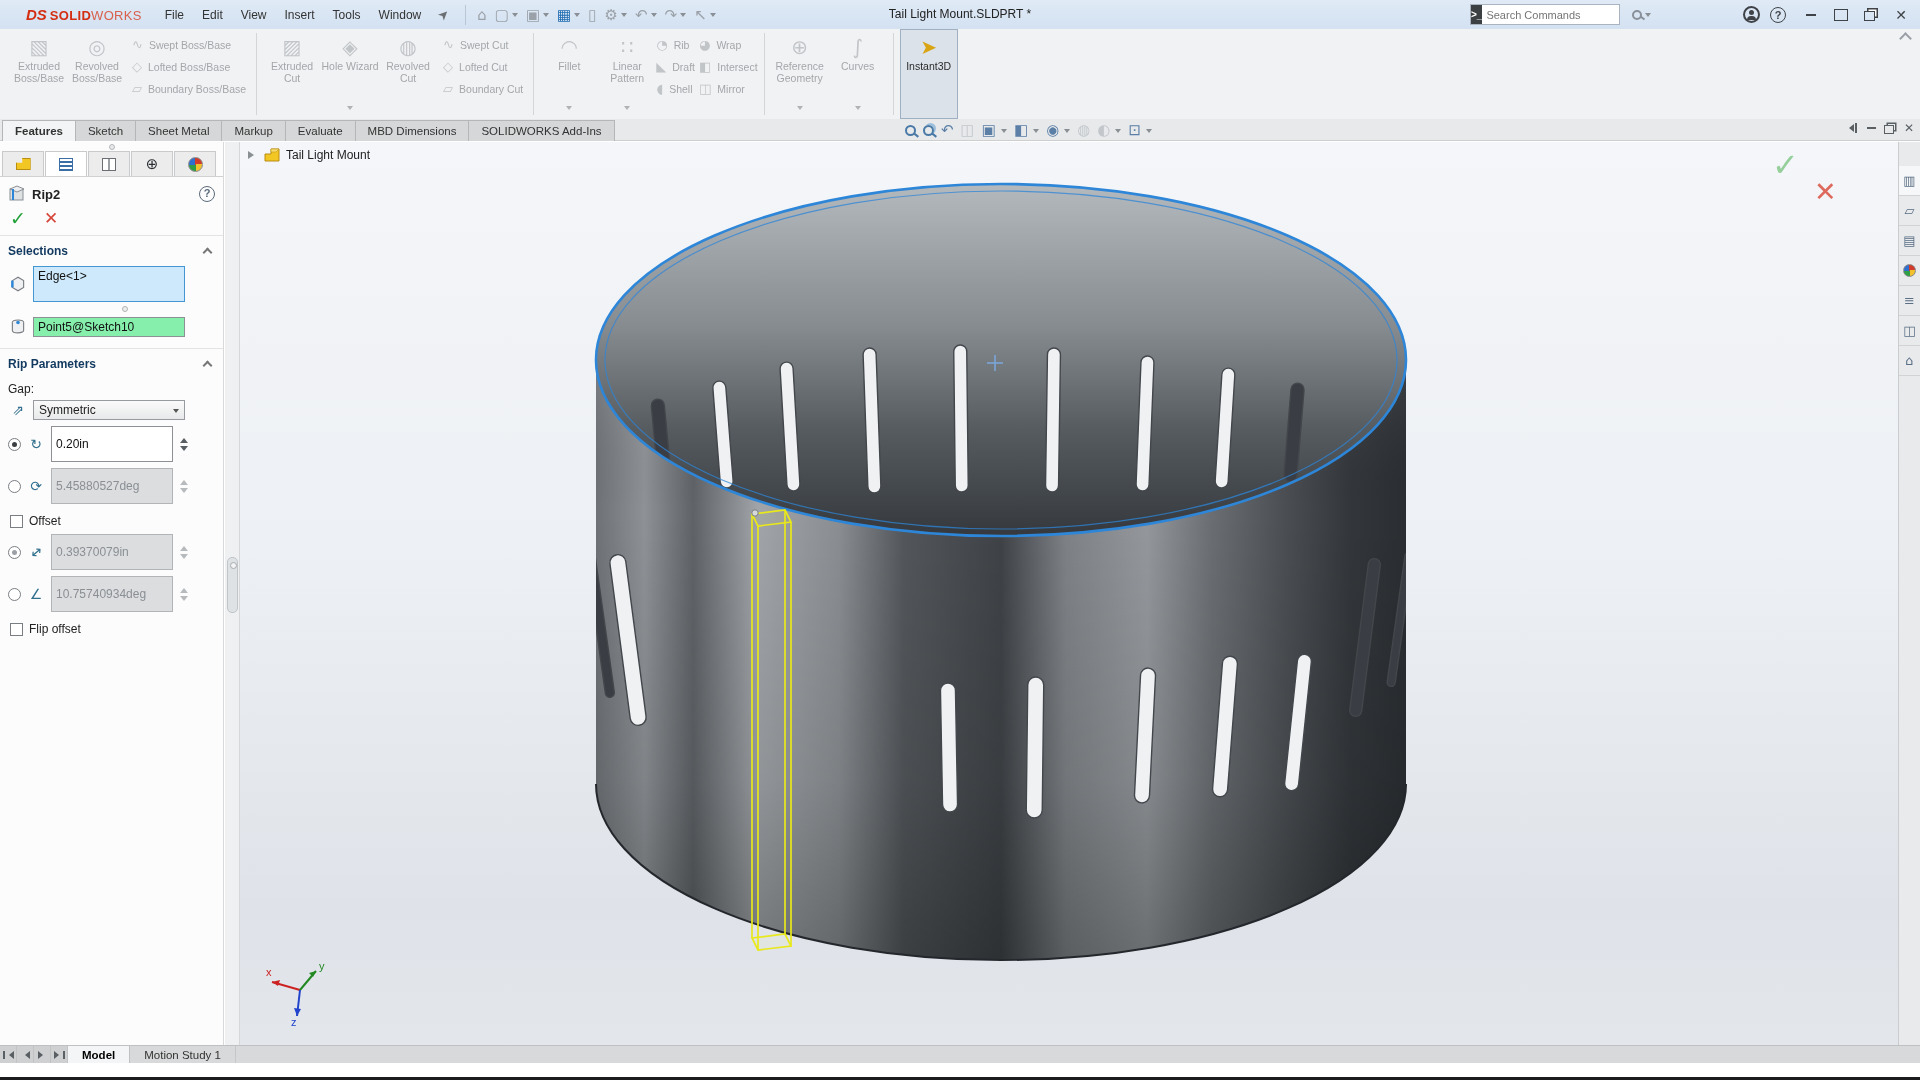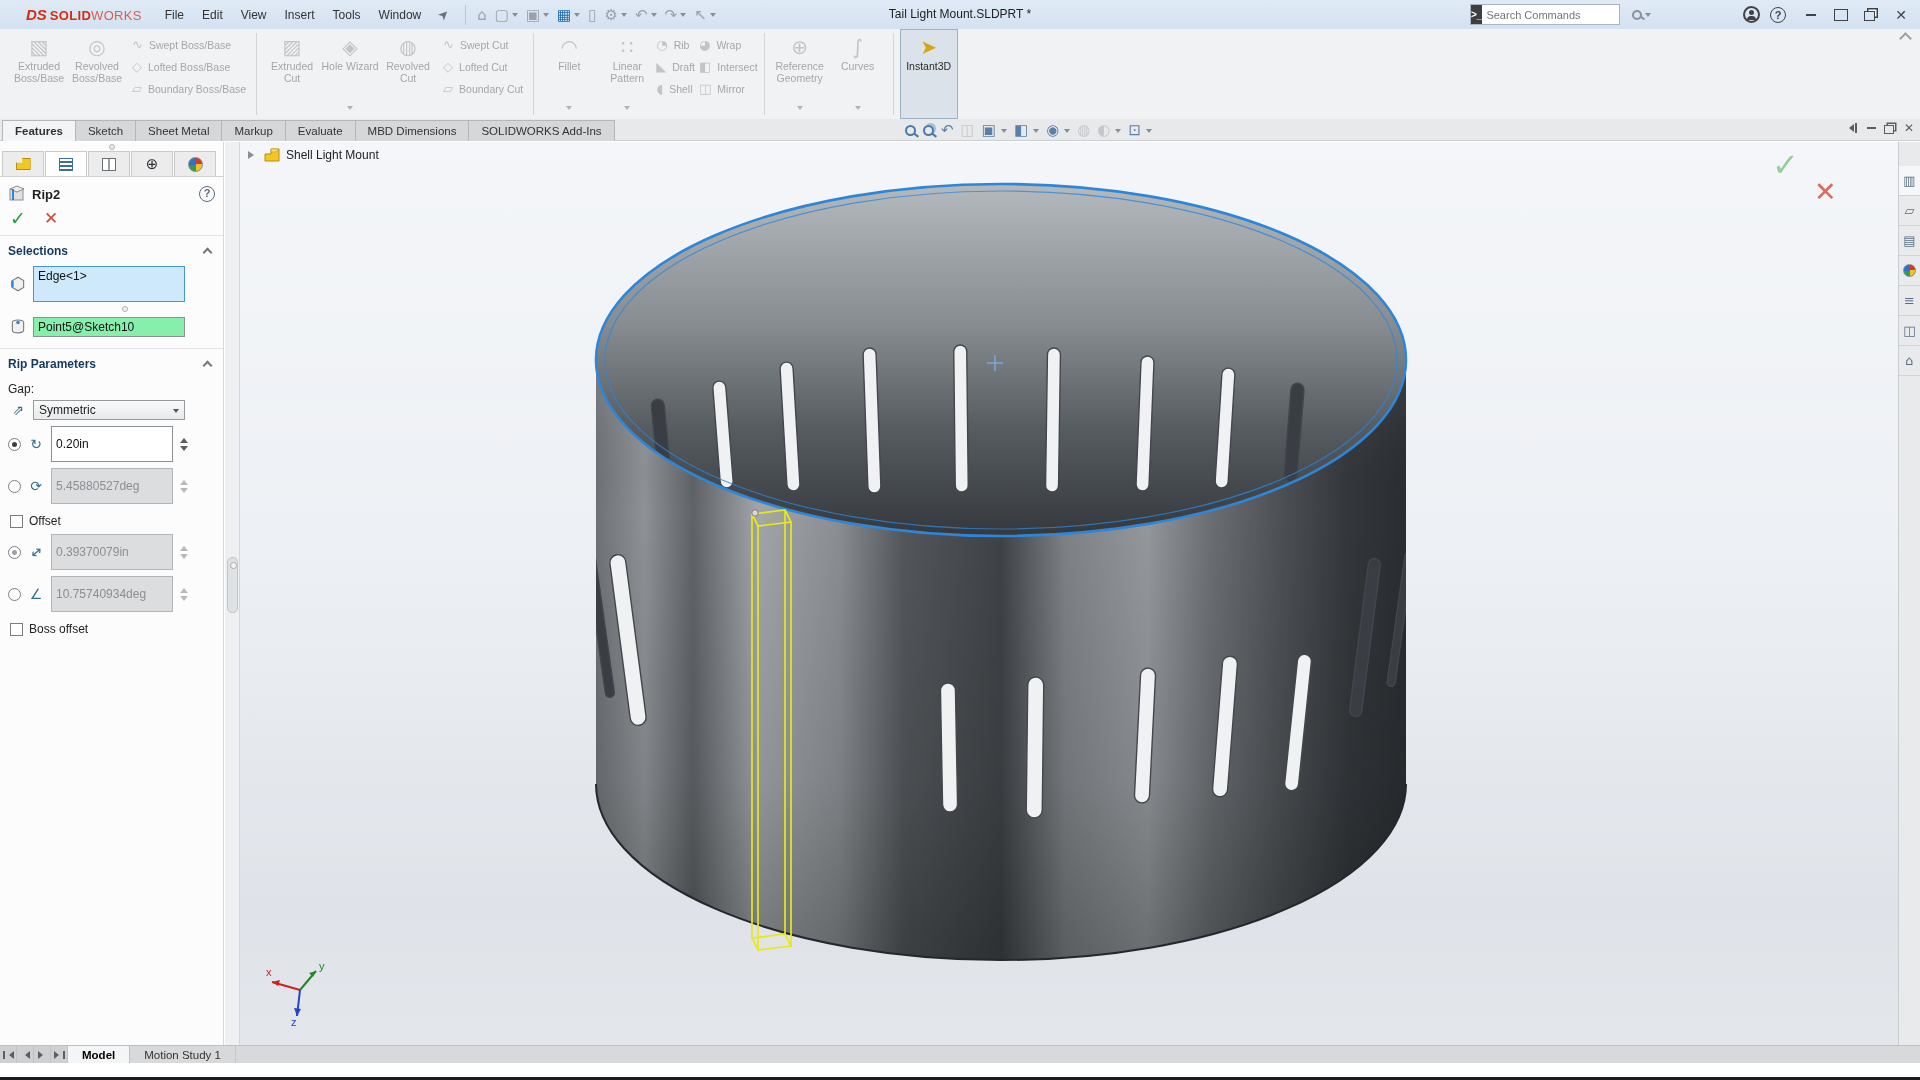--- a/index.html
+++ b/index.html
@@ -572,36 +572,36 @@
         <span class="radio"></span>
         <span class="pm-ico glyph">∠</span>
         <div class="num-field dis">10.75740934deg</div>
         <span class="spin dis">
             <b class="up"></b>
             <b class="dn"></b>
           </span>
       </div>
       <div class="cb-row">
         <span class="cb"></span>
-        <span>Boss offset</span>
+        <span>Flip offset</span>
       </div>
     </div>
 
     <div class="splitter">
       <div class="split-grip"></div>
     </div>
 
     <div class="viewport">
       <div class="breadcrumb">
         <span class="bc-arrow"></span>
         <svg width="16" height="14" viewBox="0 0 16 14">
           <polygon points="1,6 7,6 7,1 15,1 15,13 1,13" fill="#f3c723" stroke="#b98c12"></polygon>
           <polygon points="7,1 15,1 12,4 7,4" fill="#f8dc6b" stroke="#b98c12" stroke-width="0.5"></polygon>
         </svg>
-        <span>Shell Light Mount</span>
+        <span>Tail Light Mount</span>
       </div>
       <div class="confirm-corner">
         <span class="cc-ok">✓</span>
         <span class="cc-cancel">✕</span>
       </div>
 
       <svg id="gfx" viewBox="0 0 1658 903">
         <defs>
           <linearGradient id="bodyGrad" x1="0" y1="0" x2="1" y2="0">
             <stop offset="0" stop-color="#6e7276"></stop>

